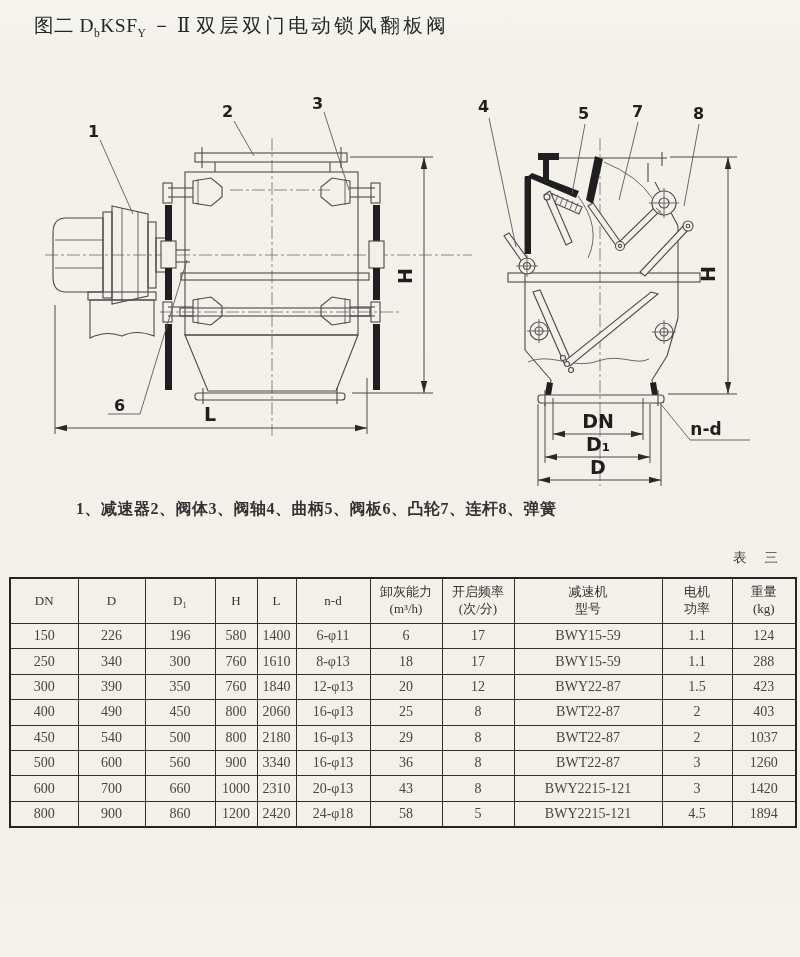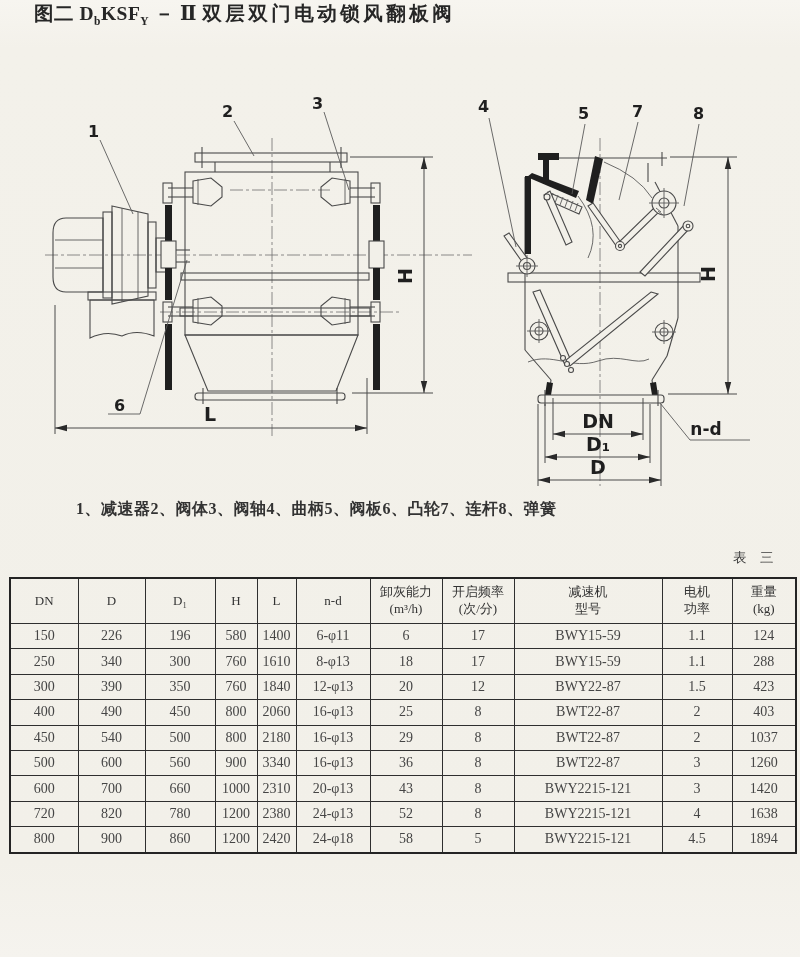--- a/index.html
+++ b/index.html
@@ -2,32 +2,32 @@
 <html><head>
 <meta charset="utf-8">
 <style>
   html,body{margin:0;padding:0;}
   .page{
     position:relative; width:800px; height:957px; overflow:hidden;
     background:linear-gradient(180deg,#f7f5f0 0%,#f3f1ea 5%,#f2f0e9 90%,#f5f3ee 100%);
     font-family:"Liberation Serif","DejaVu Serif",serif; color:#2e2e2e;
   }
   .fig-title{
-    position:absolute; left:34px; top:0; margin:0;
-    font-size:19.5px; font-weight:bold; color:#262626; white-space:nowrap; letter-spacing:0.5px;
+    position:absolute; left:34px; top:12px; margin:0;
+    font-size:19.5px; font-weight:normal; color:#262626; white-space:nowrap; letter-spacing:0.5px;
   }
   .fig-title sub{font-size:11.5px;}
   .fig-title .cjk{letter-spacing:3.5px;}
   .parts-caption{
     position:absolute; left:76px; top:499px;
     font-size:16px; font-weight:bold; color:#333; white-space:nowrap; letter-spacing:0.5px;
   }
   .table-note{
     position:absolute; left:733px; top:549px;
-    font-size:13.5px; color:#3a3a3a; letter-spacing:5px; white-space:nowrap;
+    font-size:13.5px; color:#3a3a3a; letter-spacing:5px; white-space:nowrap;font-family:Liberation Mono, monospace;
   }
   svg.drawing{position:absolute; left:0; top:48px;}
   svg.drawing .ln{stroke:#4a4a4a; stroke-width:1.1; fill:none;}
   svg.drawing .thin{stroke:#5a5a5a; stroke-width:0.9; fill:none;}
   svg.drawing .cl{stroke:#6e6e6e; stroke-width:0.8; fill:none; stroke-dasharray:13 3 3 3;}
   svg.drawing .bk{fill:#1f1f1f; stroke:none;}
   svg.drawing .wh{fill:#f2f0e9; stroke:#4a4a4a; stroke-width:1.1;}
   svg.drawing .dimln{stroke:#4a4a4a; stroke-width:1; fill:none;}
   svg.drawing .ar{fill:#2a2a2a; stroke:none;}
   svg.drawing text{stroke:none; fill:#1f1f1f;}
@@ -425,33 +425,20 @@
           <td>1000</td>
           <td>2310</td>
           <td>20-φ13</td>
           <td>43</td>
           <td>8</td>
           <td>BWY2215-121</td>
           <td>3</td>
           <td>1420</td>
         </tr>
         <tr>
-          <td>720</td>
-          <td>820</td>
-          <td>780</td>
-          <td>1200</td>
-          <td>2380</td>
-          <td>24-φ13</td>
-          <td>52</td>
-          <td>8</td>
-          <td>BWY2215-121</td>
-          <td>4</td>
-          <td>1638</td>
-        </tr>
-        <tr>
           <td>800</td>
           <td>900</td>
           <td>860</td>
           <td>1200</td>
           <td>2420</td>
           <td>24-φ18</td>
           <td>58</td>
           <td>5</td>
           <td>BWY2215-121</td>
           <td>4.5</td>

